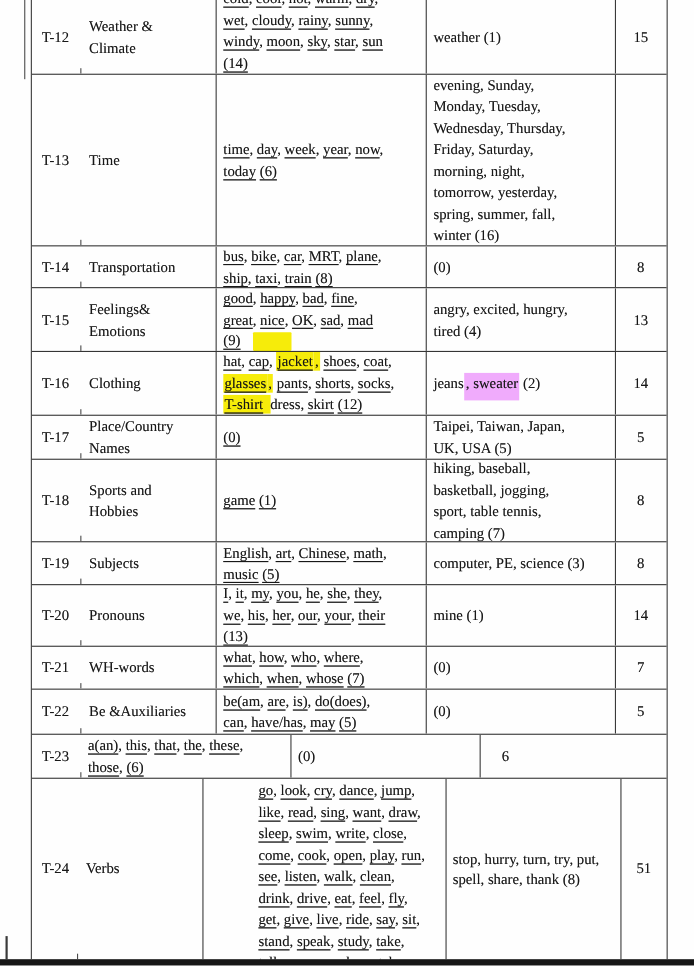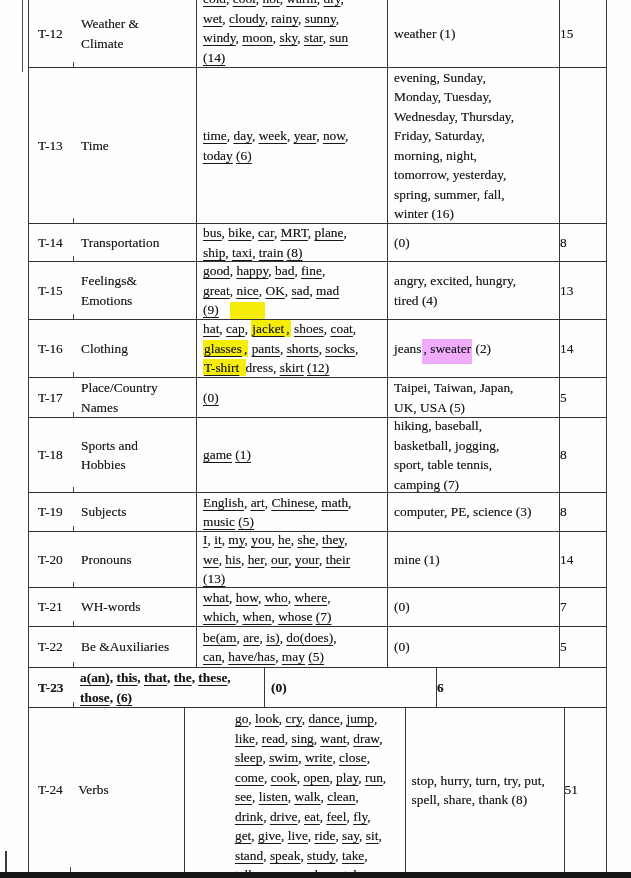--- a/index.html
+++ b/index.html
@@ -11,29 +11,29 @@
   .row{display:flex;align-items:stretch;border-bottom:1px solid #353535;
        box-sizing:border-box;overflow:hidden;position:relative;}
   
   .row::before{content:"";position:absolute;left:-7px;bottom:-1px;width:7px;height:1px;background:#4a4a4a;}
   .cell{display:flex;flex-direction:column;justify-content:center;box-sizing:border-box;}
   .c-id{width:45px;padding-left:9px;position:relative;}
   .c-id::after{content:"";position:absolute;right:0;bottom:0;width:1px;height:5px;background:#4a4a4a;}
   .c-cat{width:123px;padding-left:7px;border-right:1px solid #3a3a3a;}
   .c-words{width:191px;padding:0 4px 0 6px;border-right:1px solid #3a3a3a;}
   .c-extra{width:172px;padding:0 3px 0 6px;border-right:1px solid #3a3a3a;}
-  .c-total{width:45px;}
+  .c-total{width:45px;align-items:center;}
   .txt{white-space:pre-wrap;font-size:13.4px;line-height:19.5px;}
   .u{text-decoration:underline;text-decoration-thickness:1px;text-underline-offset:2.5px;}
   .hl{padding:1px 1px;}
   .c-extra .hl{padding:2px 1px 8px 2px;}
   
   .r0{height:68px;}  .r1{height:156px;} .r2{height:38px;} .r3{height:58px;}
   .r4{height:58px;}  .r5{height:40px;}  .r6{height:75px;} .r7{height:39px;}
-  .r8{height:56px;}  .r9{height:39px;}  .r10{height:41px;}.r11{height:40px;font-weight:bold;}
+  .r8{height:56px;}  .r9{height:39px;}  .r10{height:41px;}.r11{height:40px;}
   .r12{height:164px;border-bottom:none;}
   .r0 .c-words{justify-content:flex-start;}
   .r0 .c-words .txt{margin-top:-11px;}
   .r12 .c-words{justify-content:flex-start;margin-left:44px;}
   .r12 .c-words .txt{margin-top:1px;}
   
   .edge-bar{position:absolute;left:0;bottom:0;width:631px;height:6px;background:#161616;}
   .stray-line-top{position:absolute;left:22px;top:0;width:1px;height:72px;background:#4d4d4d;}
   .stray-line-bottom{position:absolute;left:5px;top:851px;width:2px;height:21px;background:#3a3a3a;}
   .hl-blob{position:absolute;left:230px;top:302px;width:35px;height:17px;z-index:0;border-radius:1px;}

